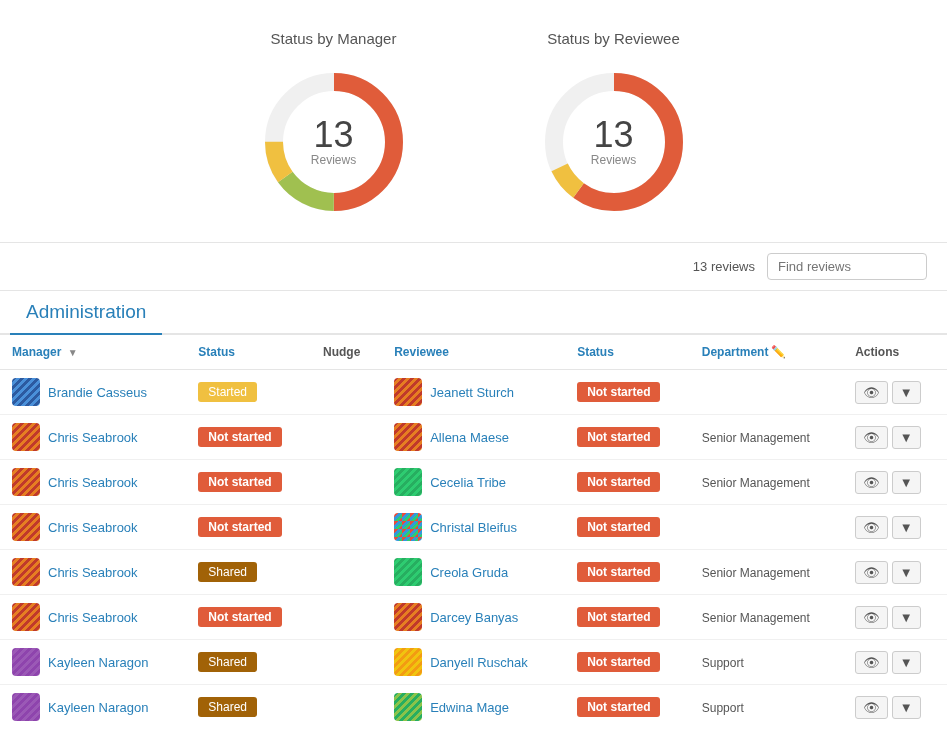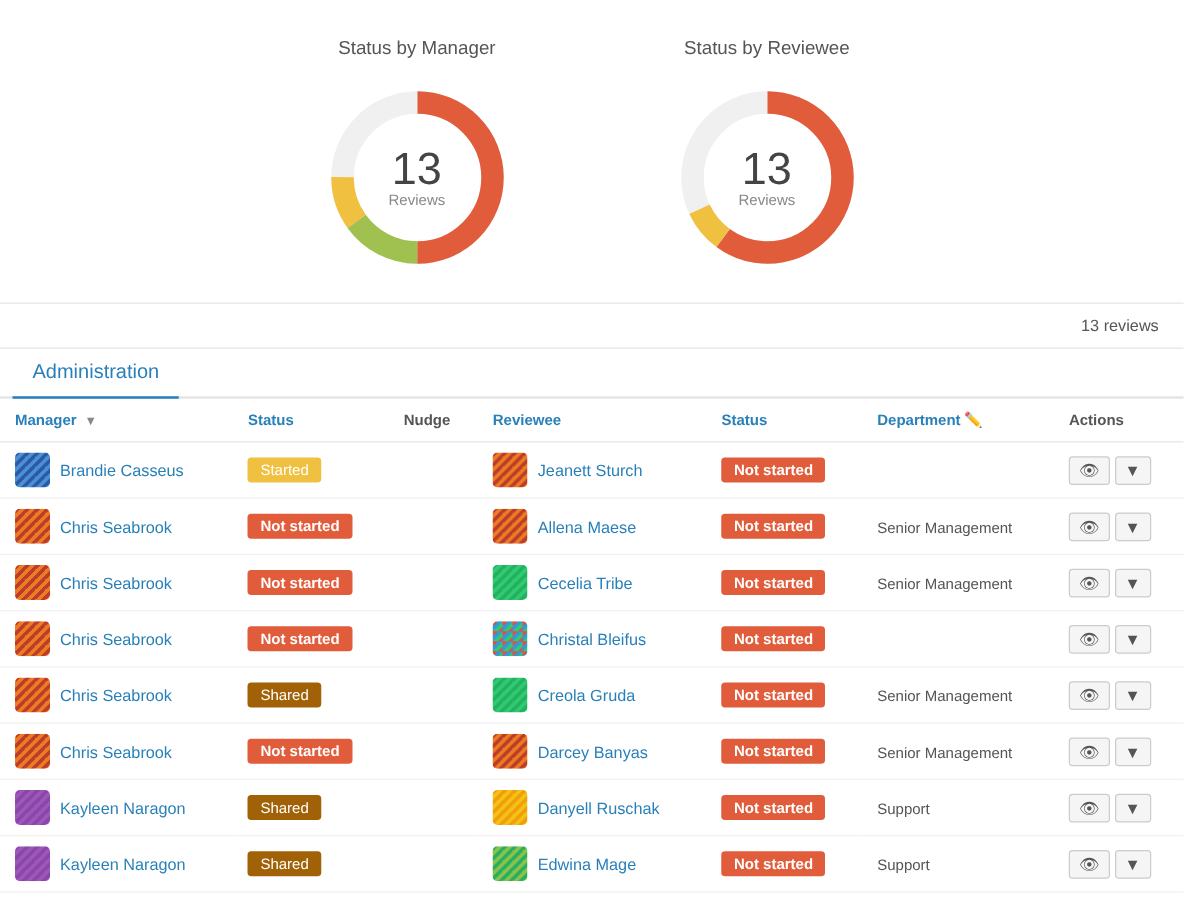--- a/index.html
+++ b/index.html
@@ -82,21 +82,21 @@
 
     .tabs-section {
       display: flex;
       border-bottom: 2px solid #e5e5e5;
       padding: 0 10px;
     }
 
     .tab {
       padding: 10px 16px;
       cursor: pointer;
-      font-size: 16px;
+      font-size: 19px;
       color: #777;
       border-bottom: 2px solid transparent;
       margin-bottom: -2px;
     }
 
     .tab.active {
       color: #2980b9;
       border-bottom: 2px solid #2980b9;
       font-weight: 500;
     }
@@ -234,20 +234,21 @@
         <div class="donut-number">13</div>
         <div class="donut-label">Reviews</div>
       </div>
     </div>
   </div>
 
 </div>
 
 <div class="controls-bar">
   <span class="reviews-count">13 reviews</span>
+  <input type="text" class="search-input" placeholder="Find reviews" style="">
 </div>
 
 <div class="tabs-section">
   <div class="tab active">Administration</div>
 </div>
 
 <div class="table-section">
   <table>
     <thead>
       <tr>

